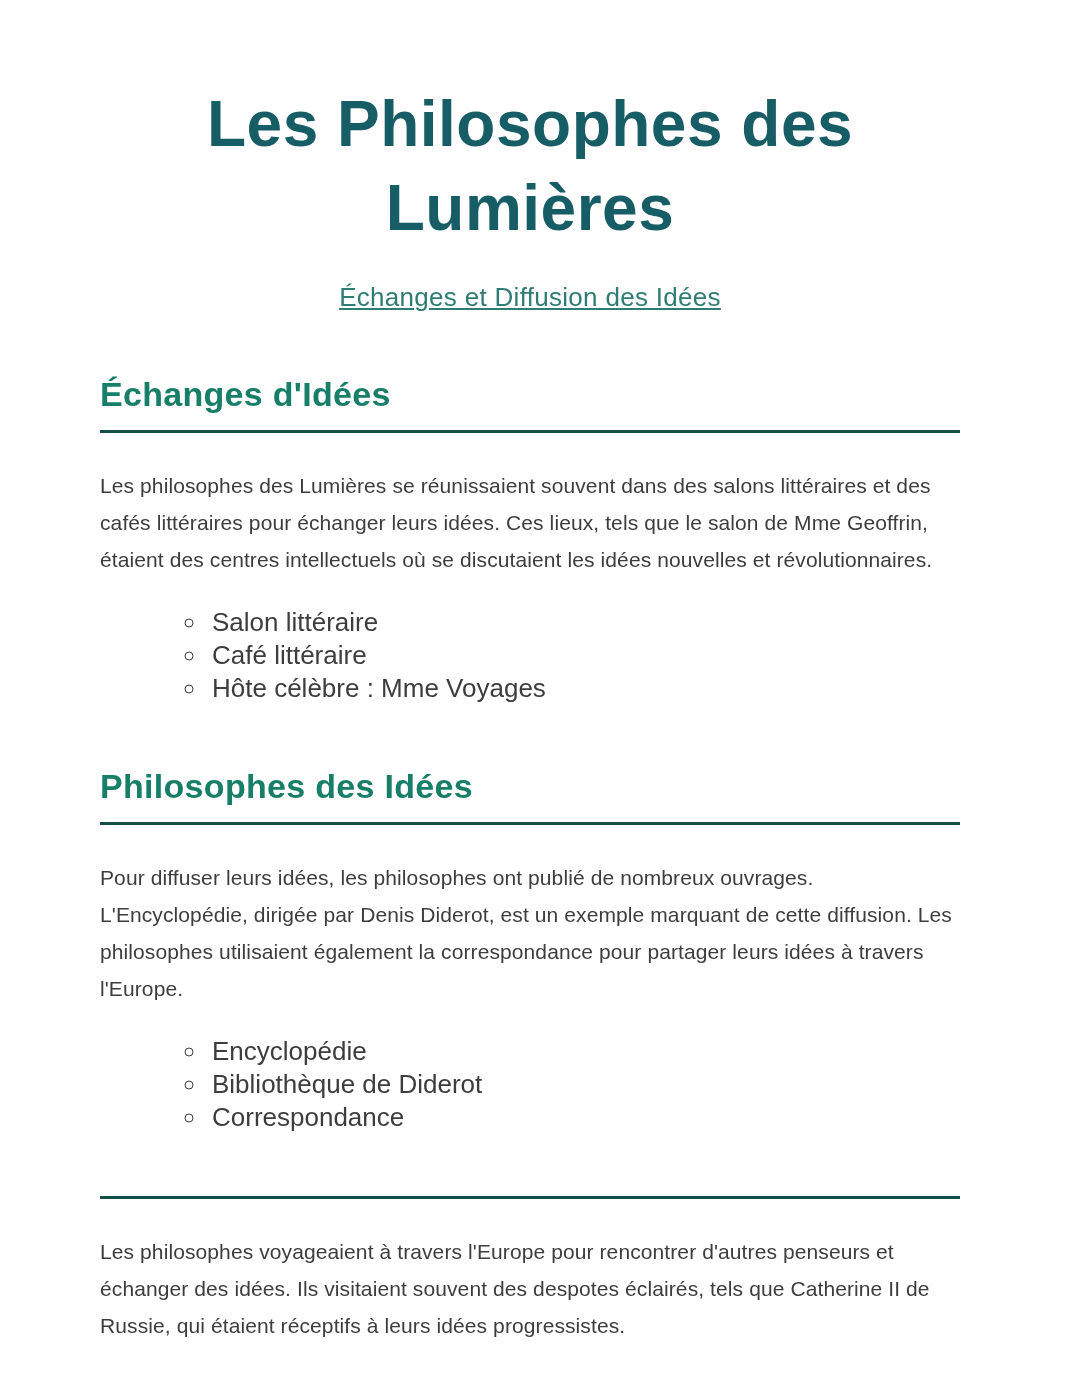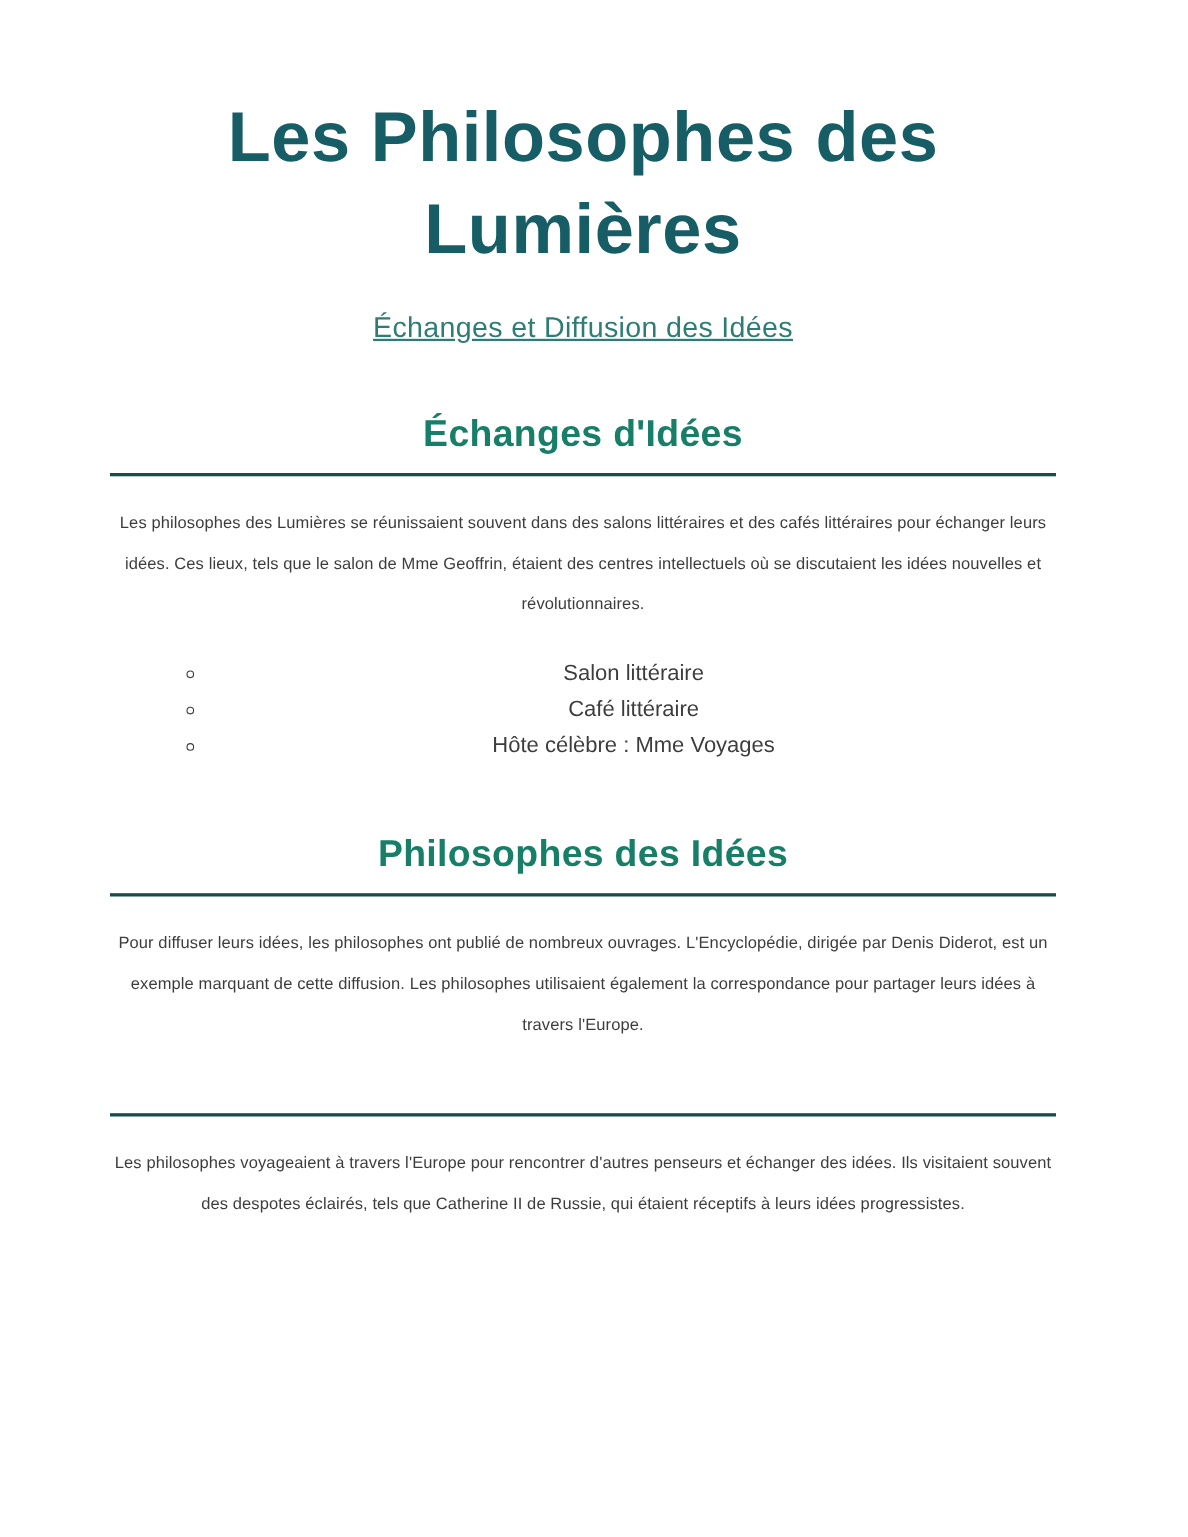--- a/index.html
+++ b/index.html
@@ -38,52 +38,52 @@
     color: var(--subtitle-color);
     font-size: 26px;
     font-weight: 400;
     text-align: center;
     margin-top: 32px;
     letter-spacing: 0.3px;
     text-decoration: underline;
   }
   .section {
     margin-top: 62px;
-    text-align: center;
   }
   .section-heading {
     color: var(--heading-color);
     font-size: 34px;
     font-weight: 700;
     letter-spacing: 0.3px;
     margin-bottom: 16px;
   }
   .section-rule {
     border: none;
     height: 3px;
     background: var(--rule-color);
     width: 100%;
   }
   .section-paragraph {
     color: var(--body-color);
-    font-size: 15px;
+    font-size: 21px;
     line-height: 37px;
-    margin-top: 24px;
+    margin-top: 34px;
     letter-spacing: 0.1px;
   }
   .bullet-list {
     margin-top: 28px;
     padding-left: 88px;
     list-style-type: circle;
   }
   .bullet-list li {
     color: var(--body-color);
-    font-size: 20px;
+    font-size: 26px;
     line-height: 33px;
     padding-left: 4px;
+    margin-left: 20px;
   }
 </style>
 </head>
 <body>
 
 <div class="page">
 
   <h1 class="doc-title">Les Philosophes des Lumières</h1>
 
   <div class="doc-subtitle">Échanges et Diffusion des Idées</div>
@@ -96,20 +96,25 @@
       <li>Salon littéraire</li>
       <li>Café littéraire</li>
       <li>Hôte célèbre : Mme Voyages</li>
     </ul>
   </section>
 
   <section class="section">
     <h2 class="section-heading">Philosophes des Idées</h2>
     <hr class="section-rule">
     <p class="section-paragraph">Pour diffuser leurs idées, les philosophes ont publié de nombreux ouvrages. L'Encyclopédie, dirigée par Denis Diderot, est un exemple marquant de cette diffusion. Les philosophes utilisaient également la correspondance pour partager leurs idées à travers l'Europe.</p>
+    <ul class="bullet-list">
+      <li>Encyclopédie</li>
+      <li>Bibliothèque de Diderot</li>
+      <li>Correspondance</li>
+    </ul>
   </section>
 
   <section class="section">
     <hr class="section-rule">
     <p class="section-paragraph">Les philosophes voyageaient à travers l'Europe pour rencontrer d'autres penseurs et échanger des idées. Ils visitaient souvent des despotes éclairés, tels que Catherine II de Russie, qui étaient réceptifs à leurs idées progressistes.</p>
 
   </section>
 
 </div>
 

